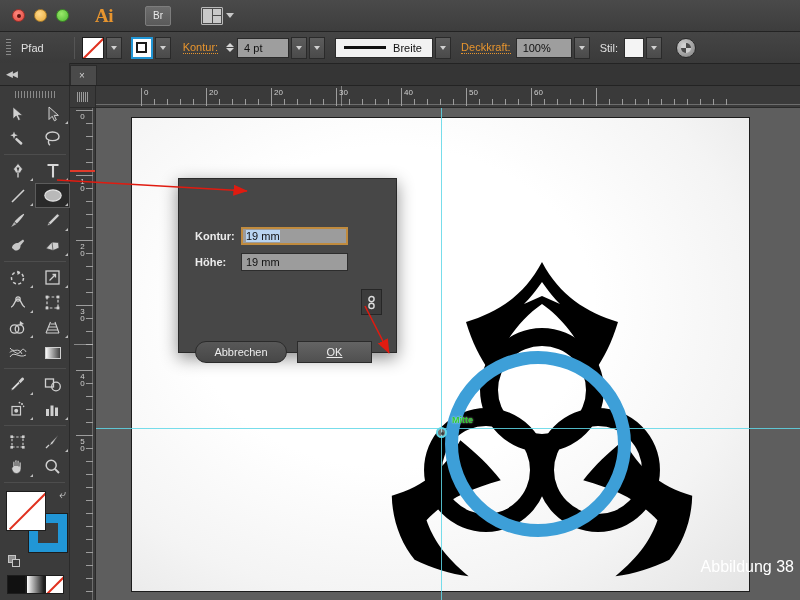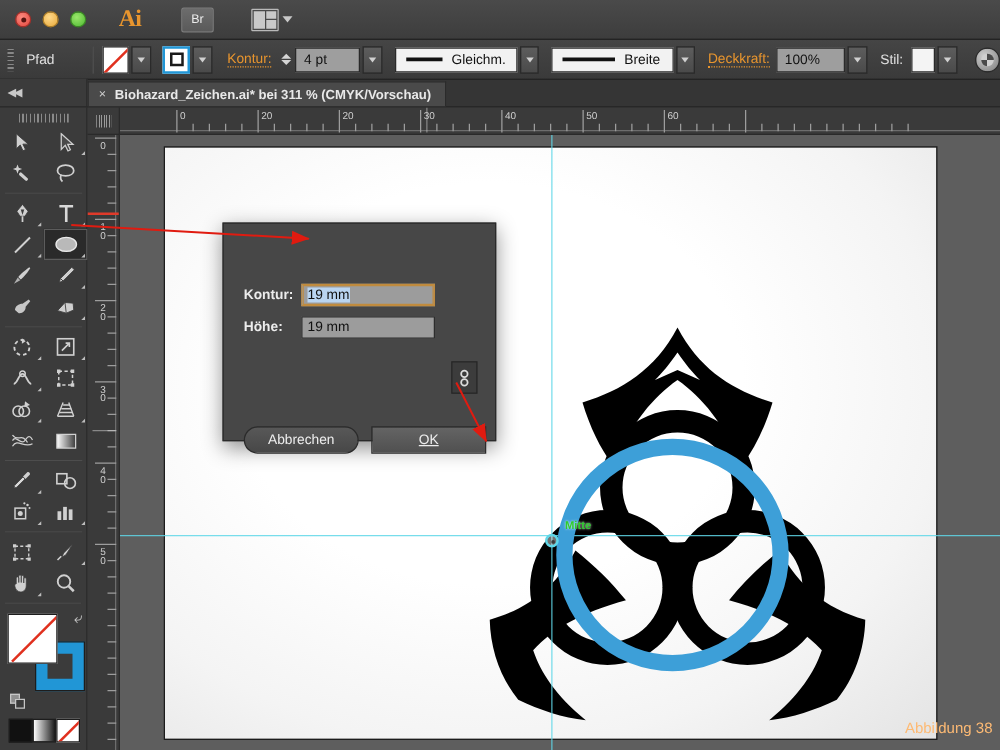--- a/index.html
+++ b/index.html
@@ -181,21 +181,21 @@
   .centerpt{
     position:absolute; left:340px; top:319px; width:11px;height:11px; border-radius:50%;
     border:2px solid #5fd7e8; background:rgba(255,255,255,.45);
   }
   .centerpt:after{ content:""; position:absolute; left:3px;top:3px;width:3px;height:3px;background:#3b3b3b; border-radius:50%;}
   .mitte-lbl{
     position:absolute; left:356px; top:307px; font-size:9px; color:#2ecc2e;
     font-weight:bold; text-shadow:0 0 2px rgba(255,255,255,.9);
   }
   .caption{
-    position:absolute; right:6px; bottom:11px; font-size:12px; color:#fdba74;
+    position:absolute; right:6px; bottom:24px; font-size:16px; color:#ffffff;
   }
 
   
   .dialog{
     position:absolute; left:178px; top:178px; width:219px; height:175px;
     background:#474747; border:1px solid #2a2a2a;
     box-shadow:0 5px 16px rgba(0,0,0,.45);
   }
   .dlg-title{
     height:22px; background:linear-gradient(#e9e9e9,#cfcfcf);
@@ -218,21 +218,21 @@
     position:absolute; right:14px; top:62px; width:21px;height:26px;
     background:#3c3c3c; border:1px solid #262626;
     display:flex;align-items:center;justify-content:center; color:#d8d8d8; font-size:11px;
   }
   .dlg-btns{ position:absolute; left:16px; bottom:16px; display:flex; gap:10px; }
   .dbtn{
     height:22px; background:linear-gradient(#585858,#474747); border:1px solid #2b2b2b;
     color:#ededed; font-size:11px; display:flex;align-items:center;justify-content:center;
   }
   .dbtn.cancel{ width:92px;border-radius:11px; }
-  .dbtn.ok{ width:92px; background:linear-gradient(#646464,#505050);text-decoration:underline; }
+  .dbtn.ok{ width:75px; background:linear-gradient(#646464,#505050);text-decoration:underline; }
 
   
   .arrows{ position:absolute; left:0; top:0; width:800px;height:600px; pointer-events:none;}
 </style>
 </head>
 <body>
 
 <div id="app">
 
   <div class="titlebar">
@@ -273,24 +273,20 @@
     <div class="kontur-lbl">Kontur:</div>
     <div class="spinner">
         <i></i>
         <i></i>
       </div>
     <div class="field" style="width:52px">4 pt</div>
     <div class="mini-drop">
         <span class="caret"></span>
       </div>
 
-    <div class="combo" style="width:98px;justify-content:flex-start">
-      <span class="stroke-preview"></span>
-      <span>Gleichm.</span>
-    </div>
     <div class="mini-drop">
         <span class="caret"></span>
       </div>
 
     <div class="combo" style="width:98px;justify-content:flex-start">
       <span class="stroke-preview"></span>
       <span>Breite</span>
     </div>
     <div class="mini-drop">
         <span class="caret"></span>
@@ -310,21 +306,20 @@
 
     <div class="fx-btn"></div>
   </div>
 
   <div class="tabbar">
     <div class="panelcollapse">
       <span class="dbl-arrow">◀◀</span>
     </div>
     <div class="doctab">
       <span class="tab-x">×</span>
-      <span>Biohazard_Zeichen.ai* bei 311 % (CMYK/Vorschau)</span>
     </div>
   </div>
 
   <div class="toolbox">
     <div class="tb-grip"></div>
     <div class="tb-grid">
       <div class="tool">
         <svg width="14" height="16" viewBox="0 0 14 16">
             <path d="M2 1 L2 13 L5.2 10 L7.4 14.6 L9.4 13.6 L7.3 9.3 L11.6 9.3 Z" fill="#d0d0d0" stroke="#3b3b3b" stroke-width="0.7"></path>
           </svg>

